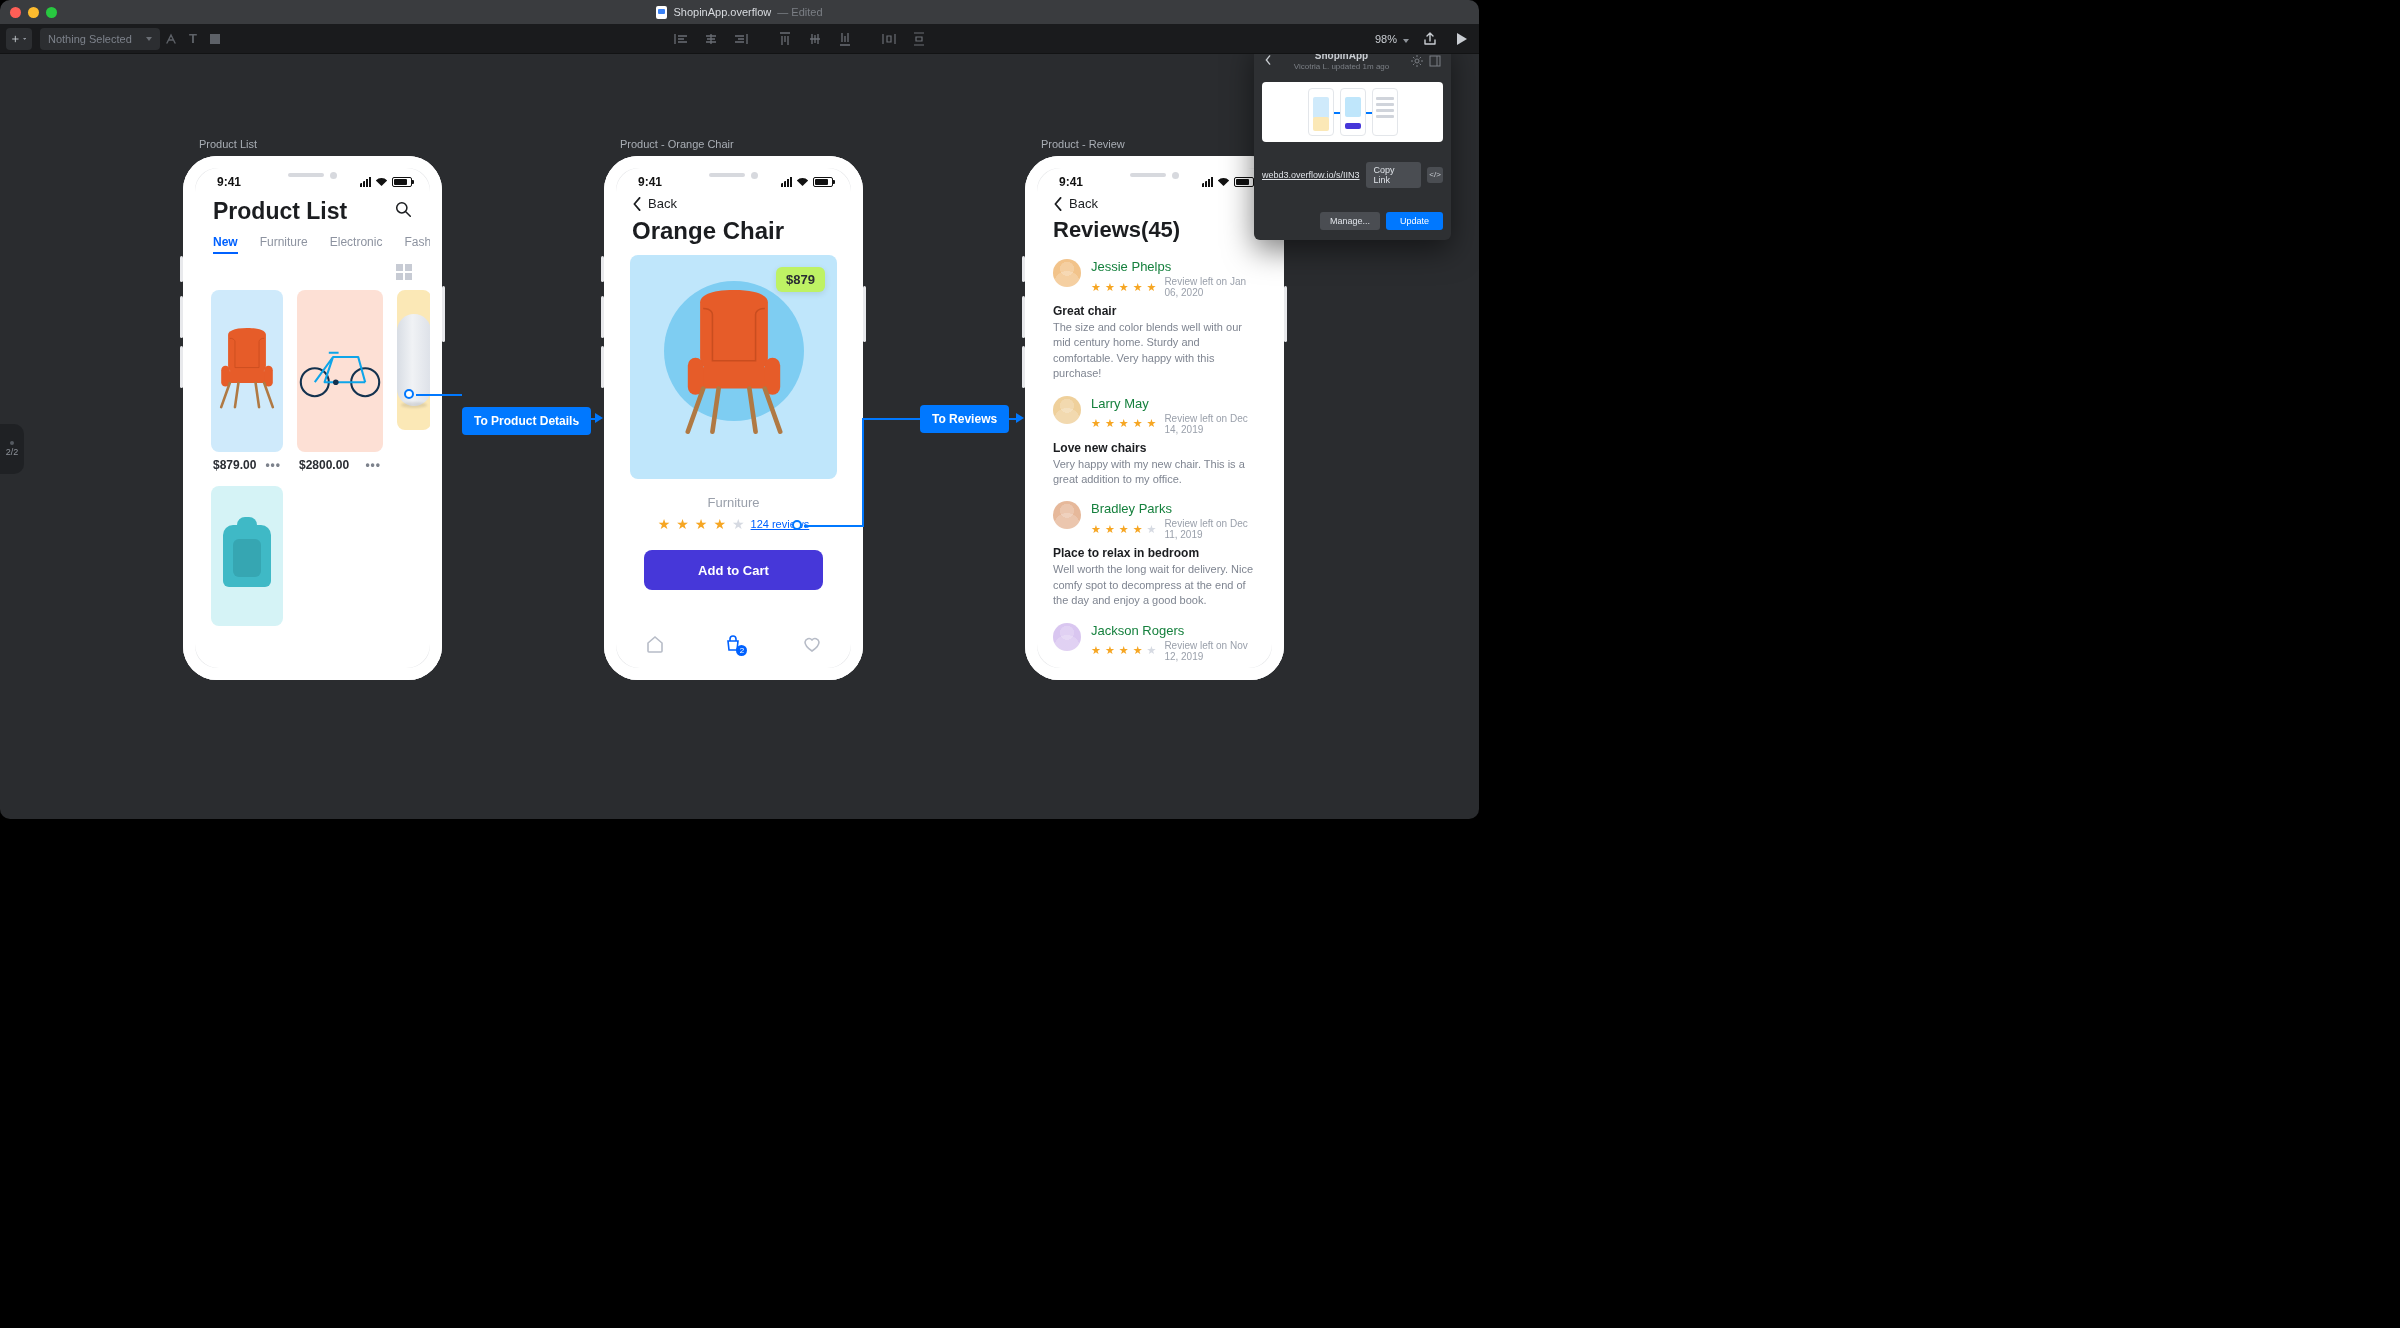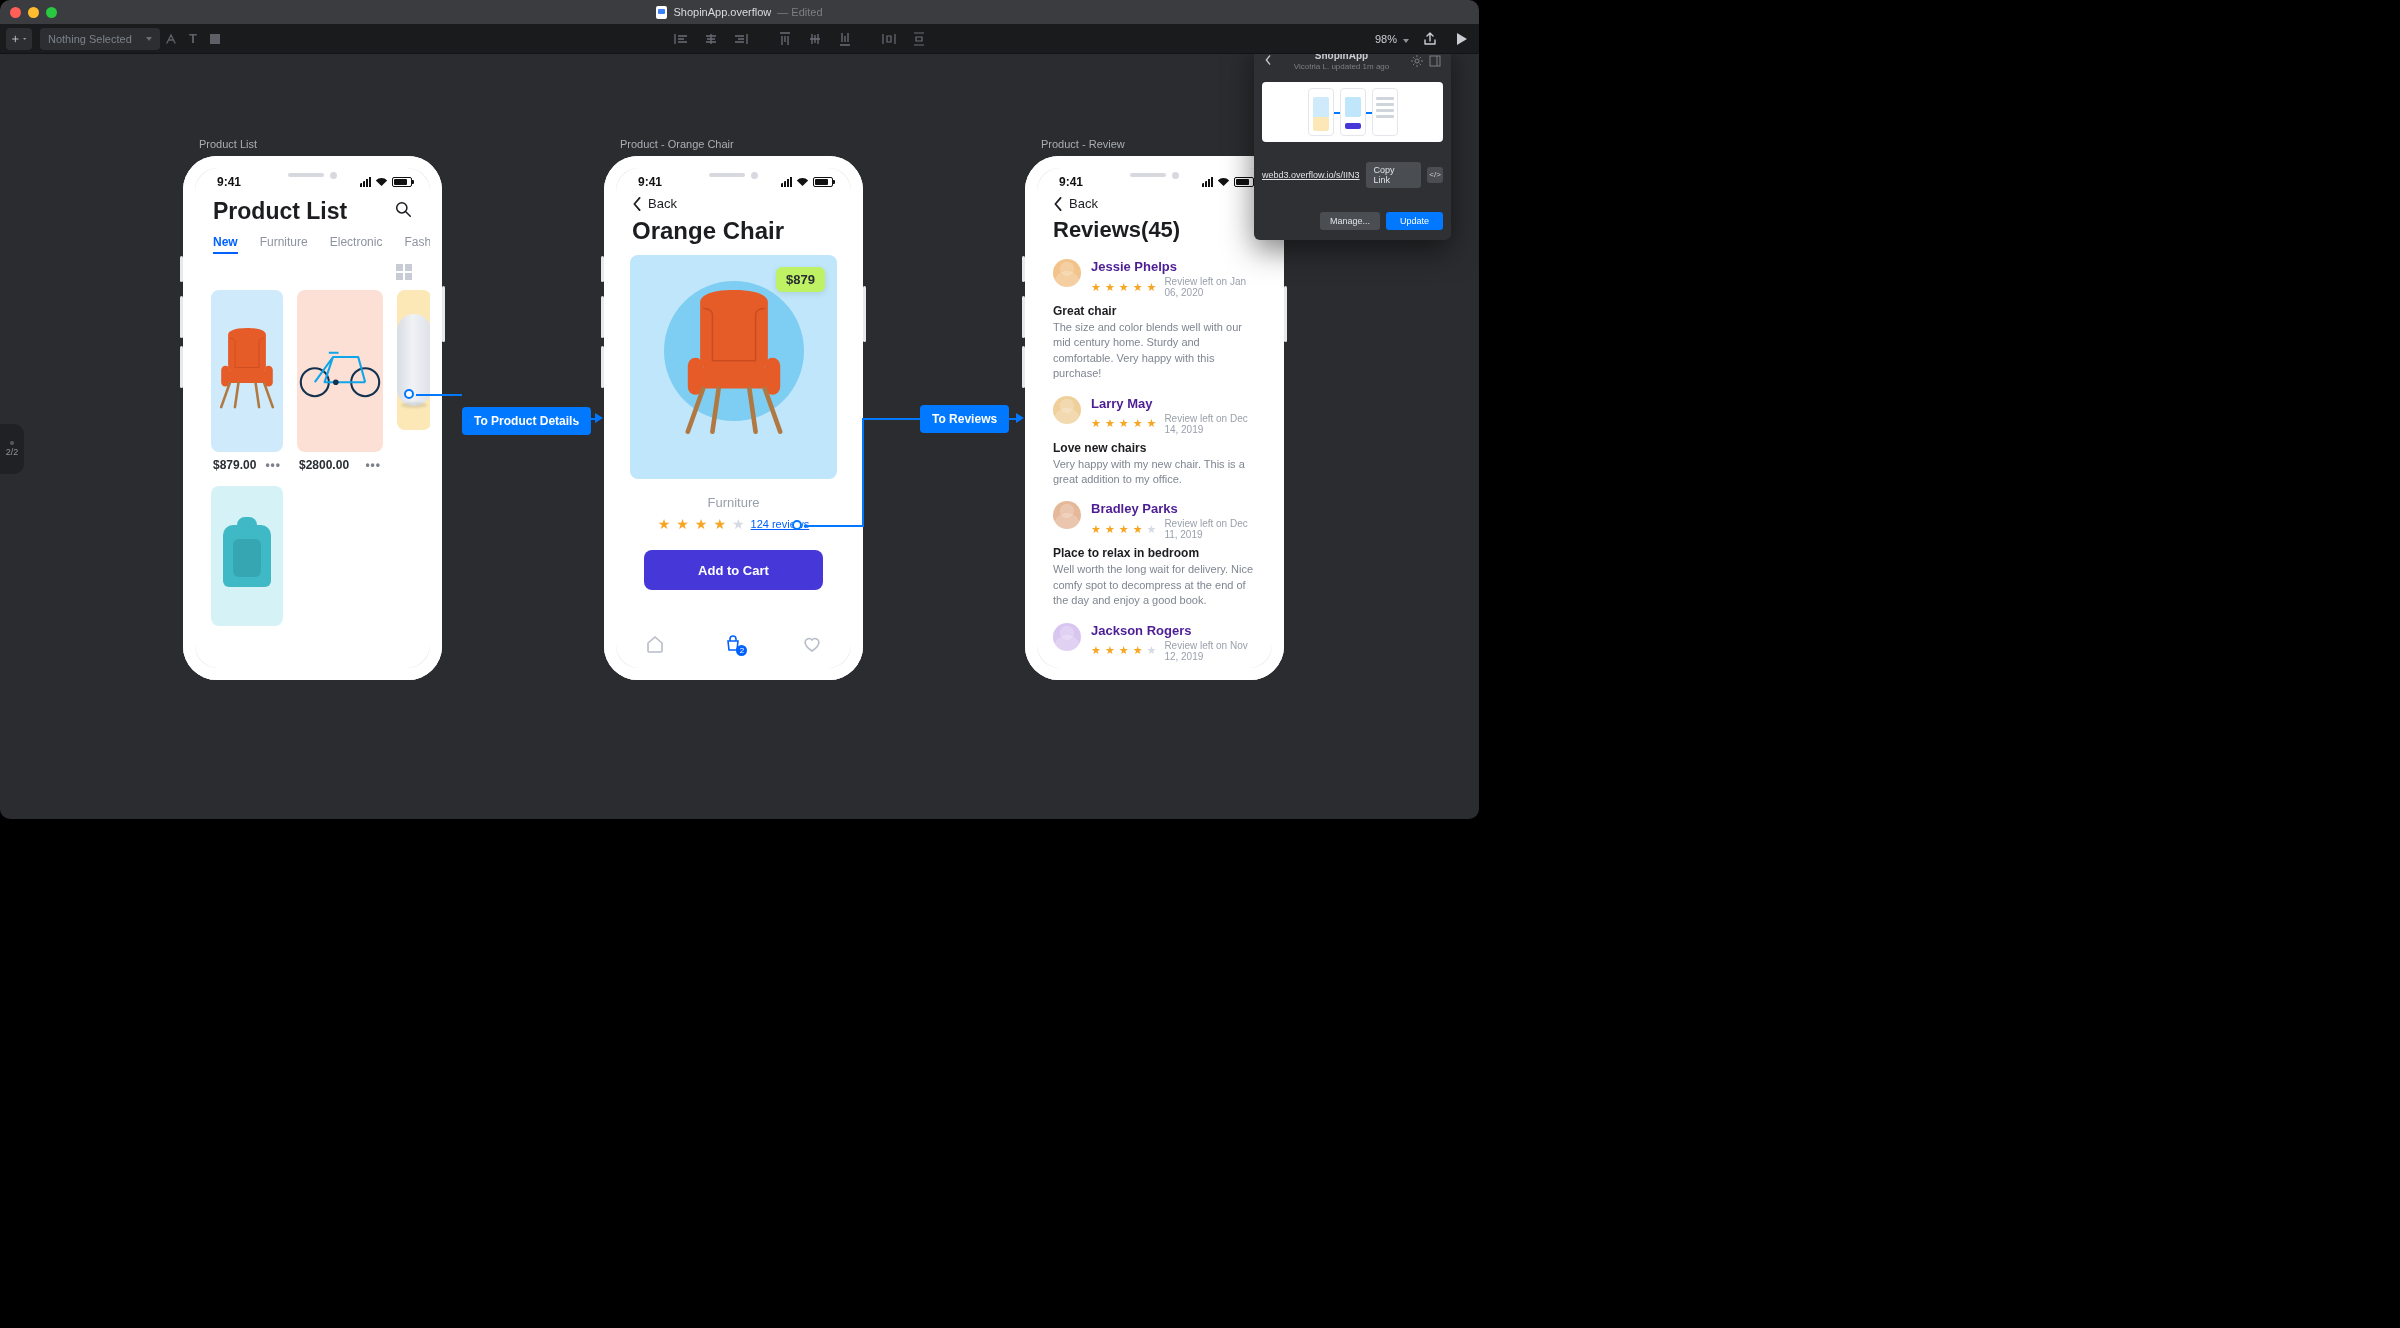--- a/index.html
+++ b/index.html
@@ -161,21 +161,21 @@
   .tabbar { position: absolute; bottom: 6px; left: 0; right: 0; height: 36px; display: flex; justify-content: space-around; align-items: center; }
   .tabbar .ti { width: 20px; height: 20px; position: relative; color: #b7bcc7; }
   .ti.active { color: #0061ff; }
   .ti .badge { position: absolute; bottom: -2px; right: -4px; width: 11px; height: 11px; background: #0061ff; border-radius: 50%; color: #fff; font-size: 8px; display: flex; align-items: center; justify-content: center; }
   
   .p3-title { font-size: 22px; font-weight: 700; padding: 6px 16px 12px; color: #1b1d20; }
   .review { padding: 4px 16px 10px; }
   .rev-head { display: flex; gap: 10px; align-items: flex-start; }
   .avatar { width: 28px; height: 28px; border-radius: 50%; flex-shrink: 0; }
   .rev-meta { flex: 1; }
-  .rev-name { font-size: 13px; font-weight: 700; color: #4c1d95; }
+  .rev-name { font-size: 13px; font-weight: 400; color: #15803d; }
   .rev-stars { display: flex; align-items: center; gap: 4px; font-size: 11px; margin-top: 2px; }
   .rev-stars .star { font-size: 11px; }
   .rev-date { color: #9aa0ab; font-size: 10px; margin-left: 4px; }
   .rev-title { margin-top: 6px; font-size: 12px; font-weight: 700; color: #1b1d20; }
   .rev-body { margin-top: 2px; font-size: 11px; color: #7f8591; line-height: 1.4; }
   
   .flow-label {
     position: absolute; background: #0078ff; color: #fff; font-size: 12px; font-weight: 600;
     padding: 7px 12px; border-radius: 4px;
   }

